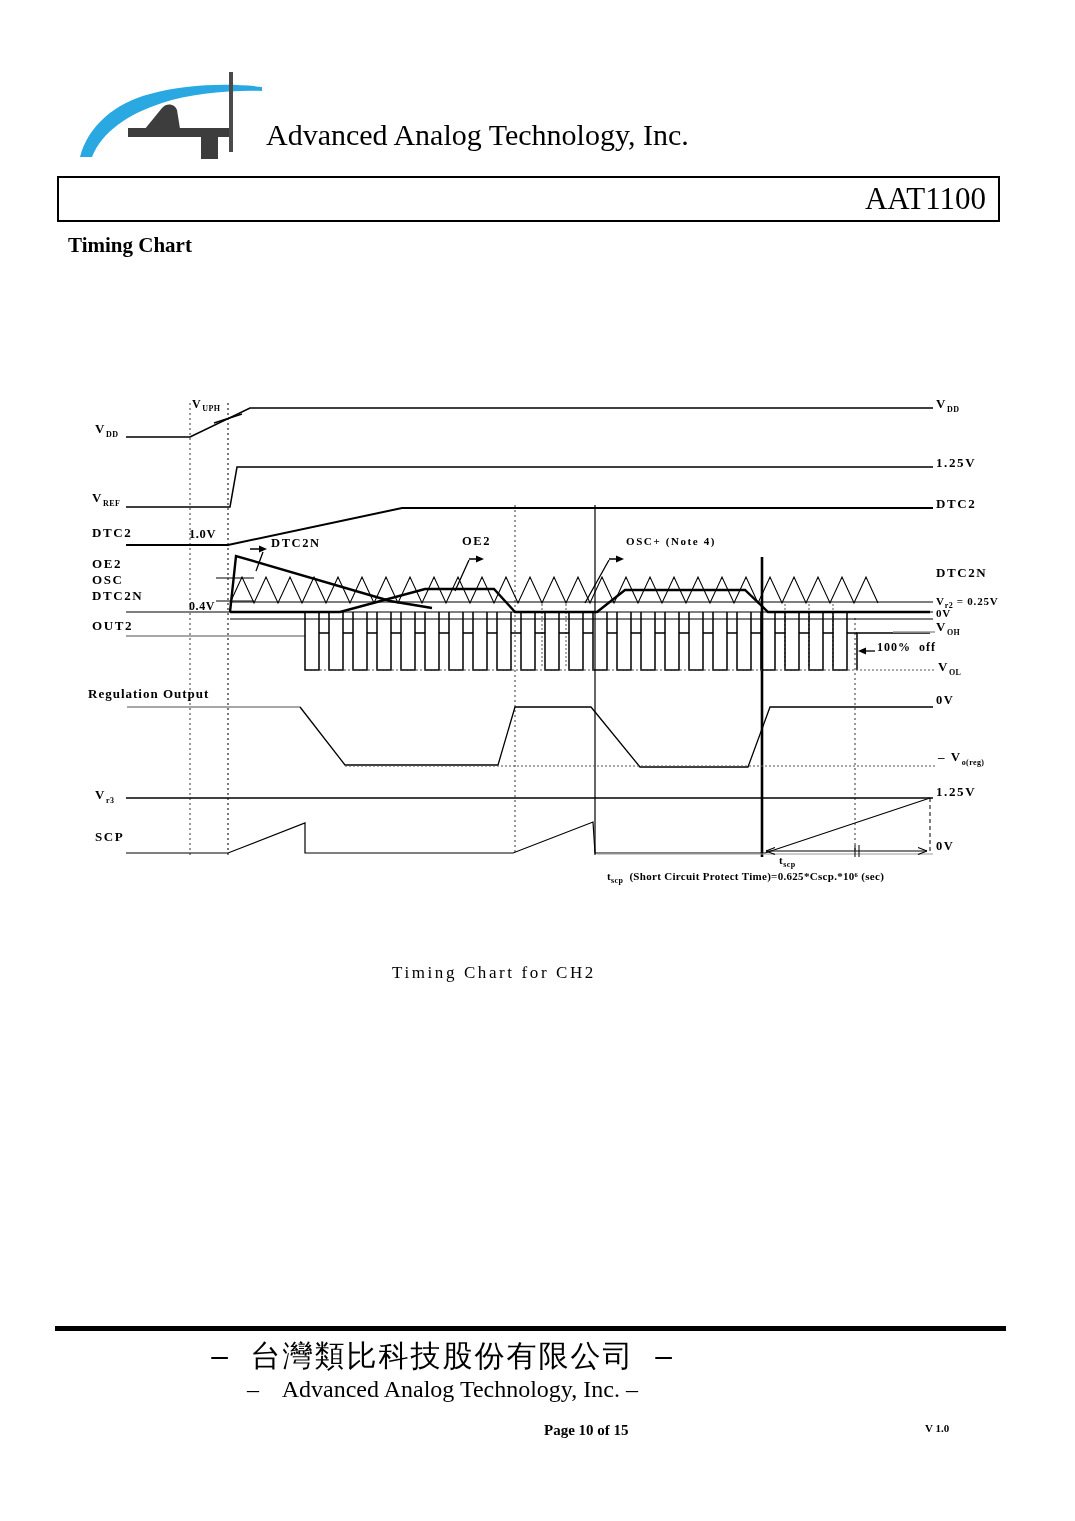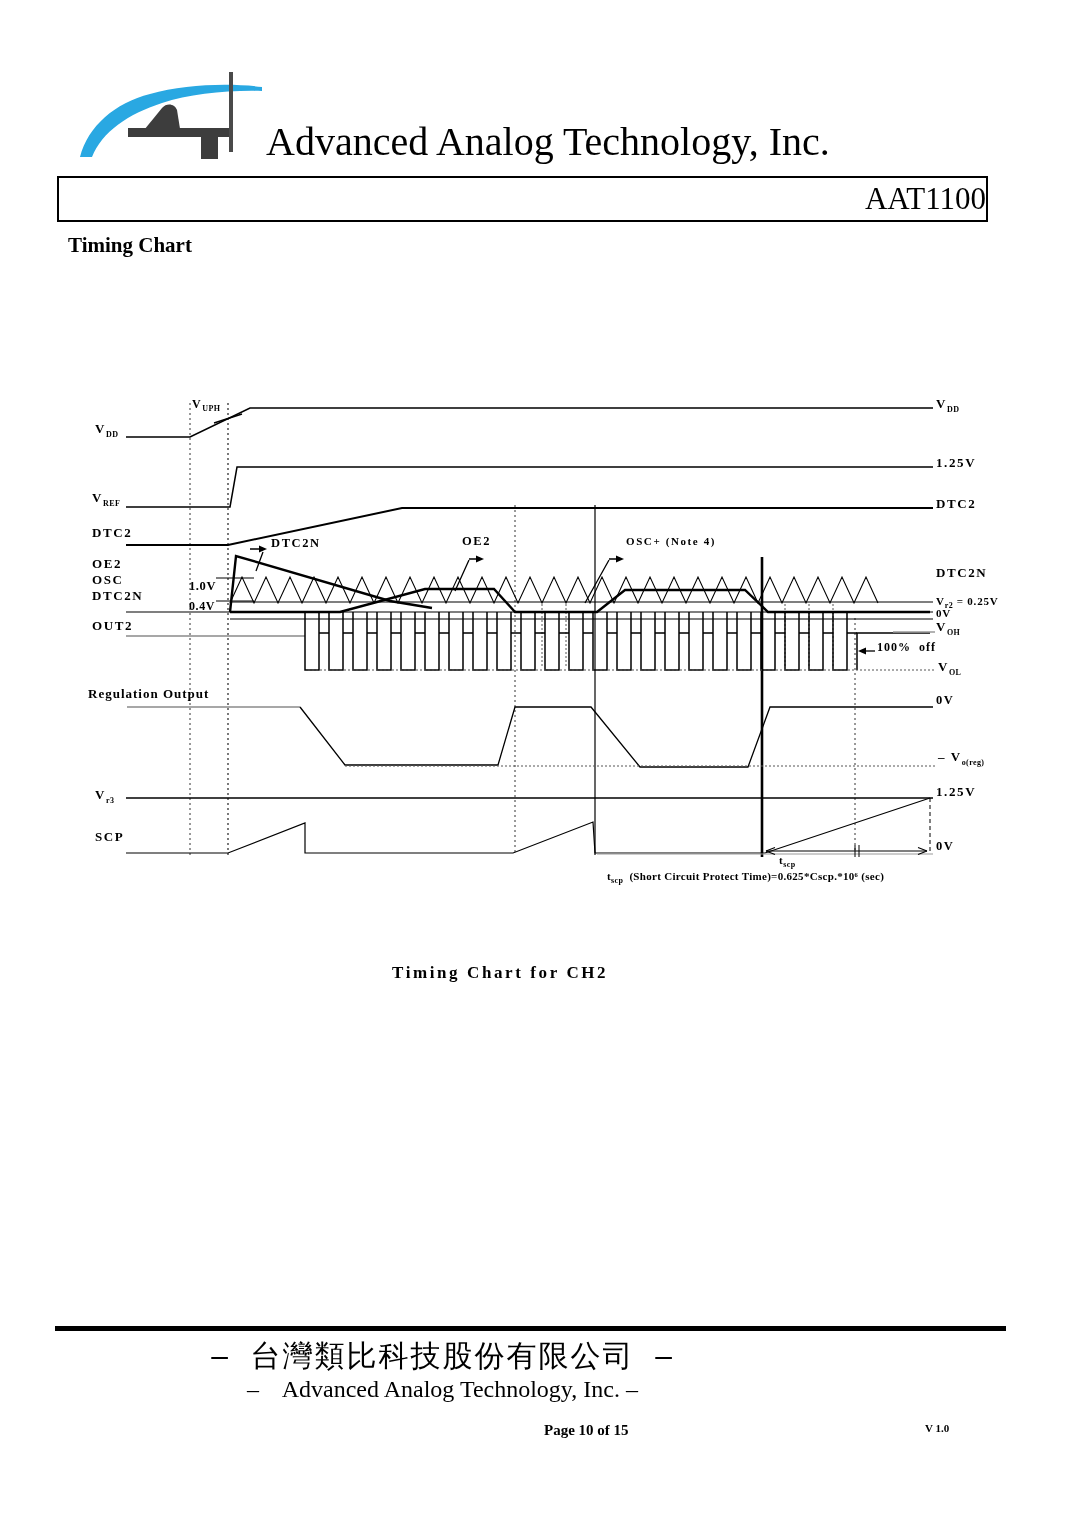--- a/index.html
+++ b/index.html
@@ -1,30 +1,30 @@
 <!DOCTYPE html>
 <html><head>
 <meta charset="utf-8">
 <style>
   html,body{margin:0;padding:0;background:#fff;}
   #page{position:relative;width:1075px;height:1521px;background:#fff;overflow:hidden;
         font-family:"Liberation Serif",serif;color:#000;}
   .abs{position:absolute;}
   
-  #company-title{left:266px;top:118px;font-size:40px;white-space:pre;}
+  #company-title{left:266px;top:118px;font-size:30px;white-space:pre;}
   #part-box{left:57px;top:176px;width:927px;height:42px;border:2px solid #000;
-            text-align:right;line-height:42px;font-size:31px;}
+            text-align:right;padding-right:12px;line-height:42px;font-size:31px;}
   #section-title{left:68px;top:233px;font-size:21px;font-weight:bold;}
   
   .clabel{position:absolute;font-family:"Liberation Serif",serif;font-weight:bold;
           font-size:13px;letter-spacing:1.6px;white-space:pre;line-height:1.1;}
   .clabel sub{font-size:8px;letter-spacing:0.4px;}
   .sm{font-size:11px;letter-spacing:0.8px;}
   
-  #caption{left:392px;top:963px;font-size:17px;font-weight:bold;letter-spacing:2.6px;white-space:pre;}
+  #caption{left:392px;top:963px;font-size:17px;font-weight:normal;letter-spacing:2.6px;white-space:pre;}
   #footer-rule{left:55px;top:1326px;width:951px;height:5px;background:#000;}
   #footer-zh{left:0;top:1336px;width:885px;text-align:center;font-size:30px;letter-spacing:2px;
              font-family:"Liberation Sans",sans-serif;white-space:pre;}
   #footer-en{left:0;top:1376px;width:885px;text-align:center;font-size:24px;white-space:pre;}
   #page-info{left:544px;top:1422px;font-size:15px;font-weight:bold;}
   #version{left:897px;top:1422px;font-size:11px;font-weight:bold;margin-left:28px;}
 </style>
 </head>
 <body>
 
@@ -137,21 +137,21 @@
   <div class="clabel sm" style="left:936px;top:607px"><span>0V</span></div>
   <div class="clabel" style="left:936px;top:620px"><span>V</span><sub>OH</sub></div>
   <div class="clabel" style="left:877px;top:641px;font-size:12px;letter-spacing:1px"><span>100%  off</span></div>
   <div class="clabel" style="left:938px;top:660px"><span>V</span><sub>OL</sub></div>
   <div class="clabel" style="left:936px;top:694px;font-size:12.5px"><span>0V</span></div>
   <div class="clabel" style="left:938px;top:750px"><span>– V</span><sub>o(reg)</sub></div>
   <div class="clabel" style="left:936px;top:785px"><span>1.25V</span></div>
   <div class="clabel" style="left:936px;top:840px;font-size:12.5px"><span>0V</span></div>
 
   <div class="clabel" style="left:192px;top:398px;font-size:12px"><span>V</span><sub>UPH</sub></div>
-  <div class="clabel" style="left:189px;top:580px;font-size:12.5px;letter-spacing:0.6px"><span>1.0V</span></div>
+  <div class="clabel" style="left:189px;top:528px;font-size:12.5px;letter-spacing:0.6px"><span>1.0V</span></div>
   <div class="clabel" style="left:189px;top:600px;font-size:12px;letter-spacing:0.6px"><span>0.4V</span></div>
   <div class="clabel" style="left:271px;top:537px;font-size:12.5px"><span>DTC2N</span></div>
   <div class="clabel" style="left:462px;top:535px;font-size:12.5px"><span>OE2</span></div>
   <div class="clabel" style="left:626px;top:535px;font-size:11px"><span>OSC+ (Note 4)</span></div>
   <div class="clabel" style="left:779px;top:854px;font-size:11px;letter-spacing:0.5px"><span>t</span><sub>scp</sub></div>
   <div class="clabel" style="left:607px;top:870px;font-size:11px;letter-spacing:0.3px"><span>t</span><sub>scp</sub><span>  (Short Circuit Protect Time)=0.625*Cscp.*10⁶ (sec)</span></div>
 
   <div class="abs" id="caption">Timing Chart for CH2</div>
 
   <div class="abs" id="footer-rule"></div>

